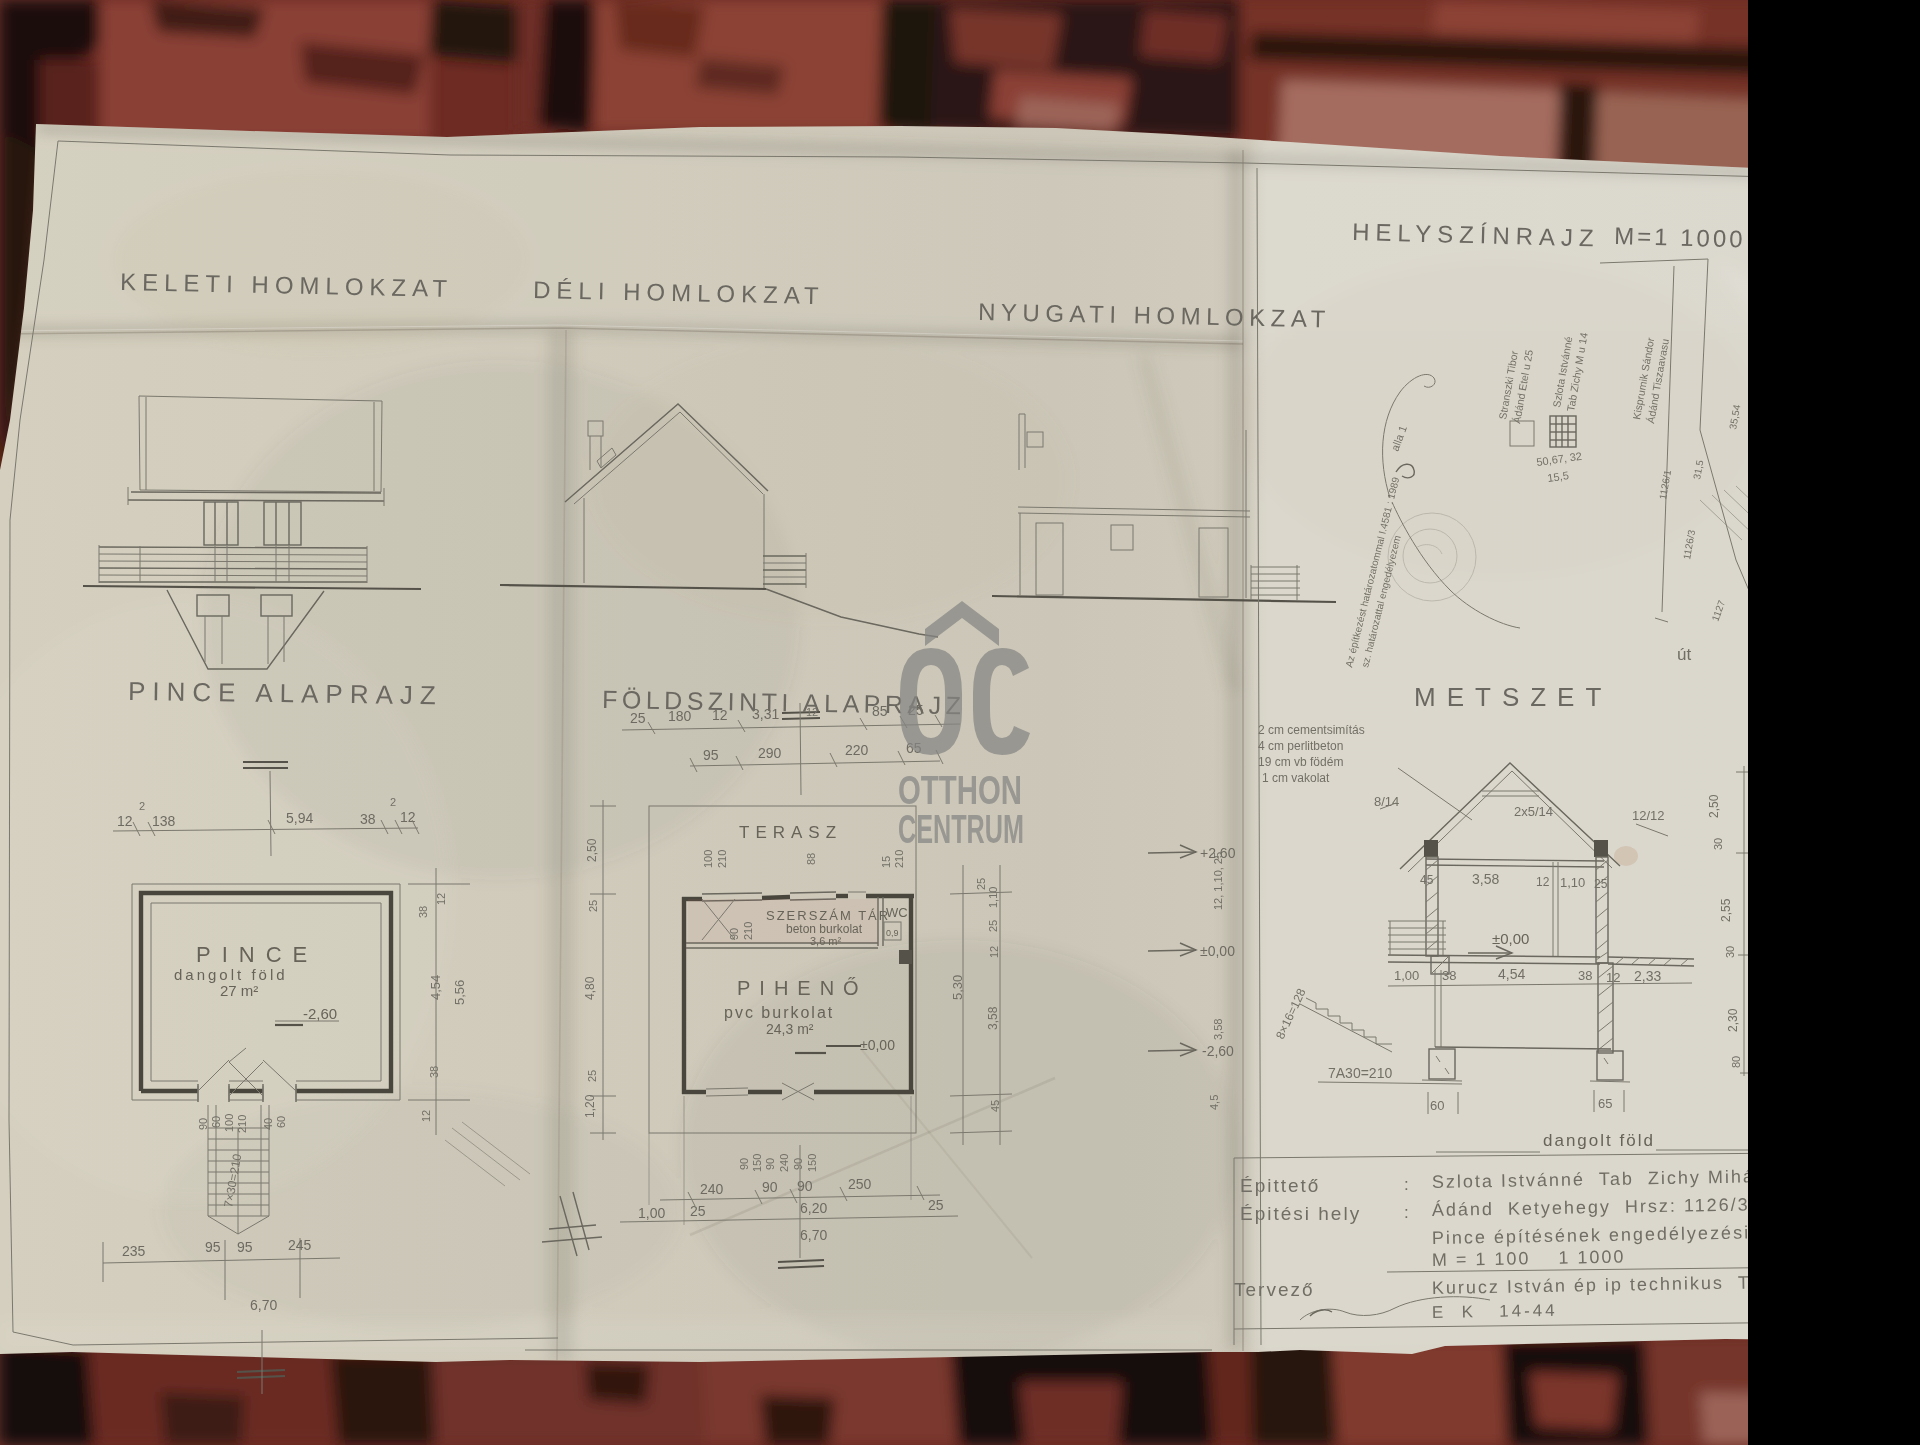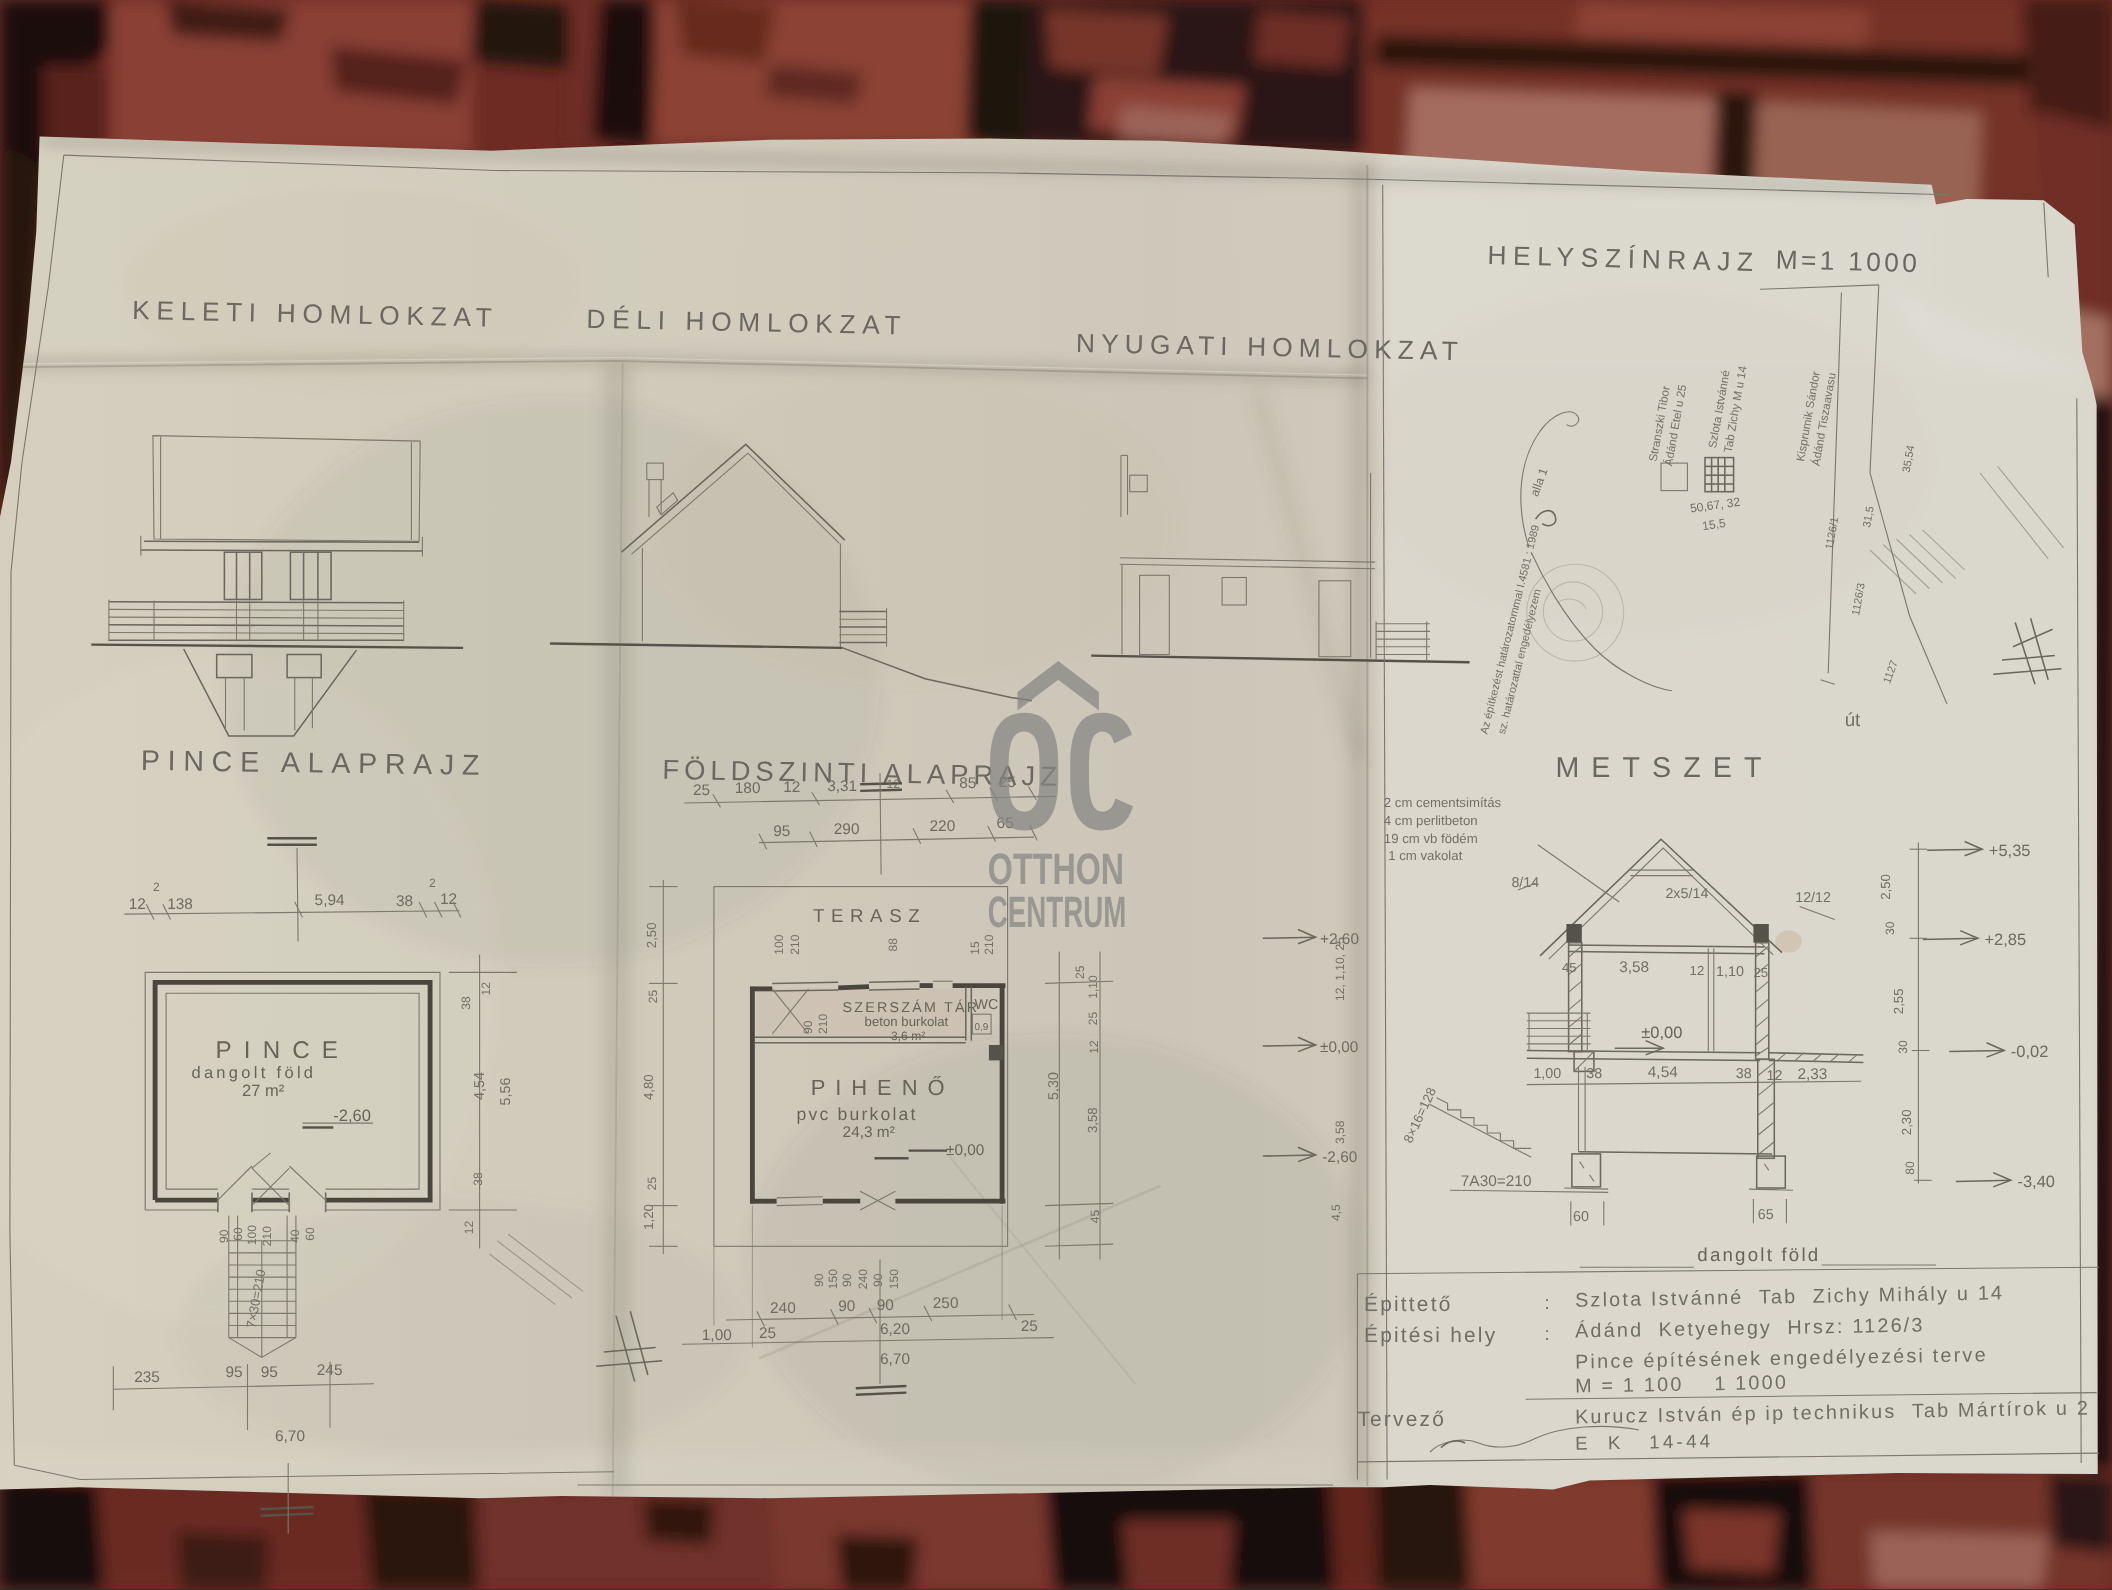--- a/index.html
+++ b/index.html
@@ -1,16 +1,16 @@
 <!DOCTYPE html>
 <html><head>
 <meta charset="utf-8">
 <style>
   html,body{margin:0;padding:0;background:#000}
-  #stage{position:relative;width:1920px;height:1445px;overflow:hidden;background:#14b8a6;font-family:"Liberation Sans",sans-serif}
+  #stage{position:relative;width:1748px;height:1445px;overflow:hidden;background:#8b5cf6;font-family:"Liberation Sans",sans-serif}
   svg{display:block}
   text{font-family:"Liberation Sans",sans-serif}
 </style>
 </head>
 <body>
 <div id="stage">
 <svg width="1920" height="1445" viewBox="0 0 1920 1445">
 <style>
   .p1{stroke:#7b786e;stroke-width:1;fill:none}
   .p2{stroke:#6a675e;stroke-width:1.4;fill:none}

